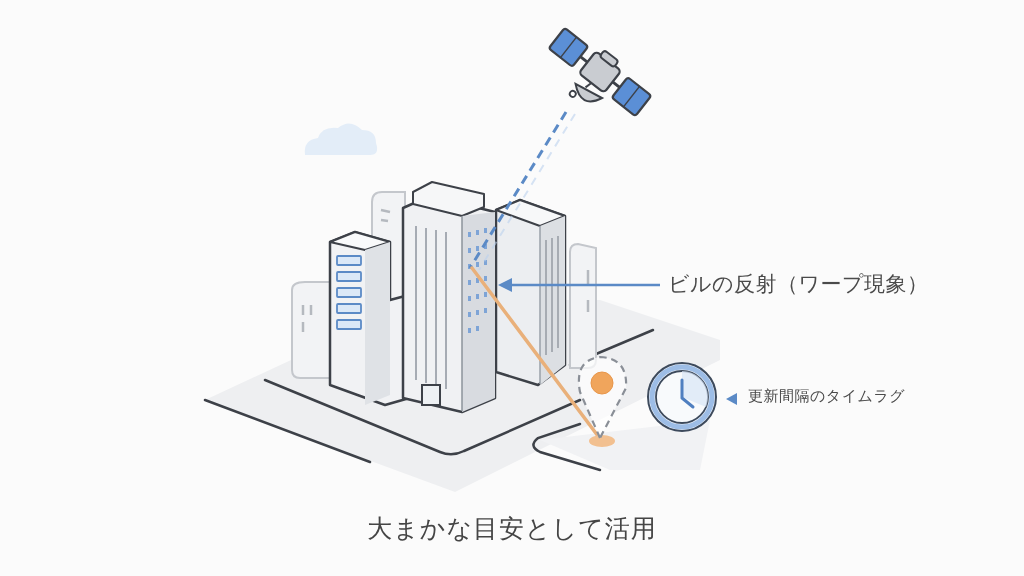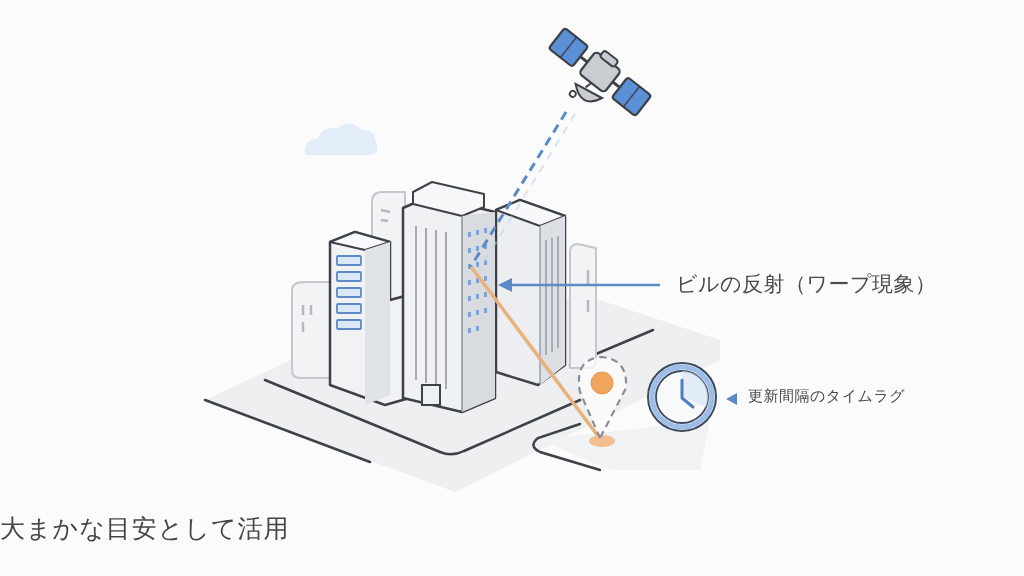--- a/index.html
+++ b/index.html
@@ -9,23 +9,23 @@
     font-family: "DejaVu Sans", "Liberation Sans", sans-serif;
     position: relative;
   }
   #scene { position: absolute; left: 0; top: 0; width: 1024px; height: 576px; }
   .label {
     position: absolute;
     color: #4a4a4a;
     white-space: nowrap;
     letter-spacing: 0.5px;
   }
-  #label-reflection { left: 668px; top: 270px; font-size: 21px; margin-left: 8px; }
+  #label-reflection { left: 668px; top: 270px; font-size: 21px; }
   #label-timelag { left: 748px; top: 387px; font-size: 15px; }
-  #caption { left: 0; width: 1024px; top: 512px; font-size: 25px; text-align: left; color: #454545; letter-spacing: 1px; }
+  #caption { left: 0; width: 1024px; top: 512px; font-size: 25px; text-align: center; color: #454545; letter-spacing: 1px; }
 </style>
 </head>
 <body>
 
 <svg id="scene" viewBox="0 0 1024 576" xmlns="http://www.w3.org/2000/svg">
 
   <g>
     <path d="M305 155 Q303 140 318 138 Q322 126 338 128 Q350 118 362 130 Q376 130 376 143 Q380 155 370 155 Z" fill="#e3edf8"></path>
   </g>
 

